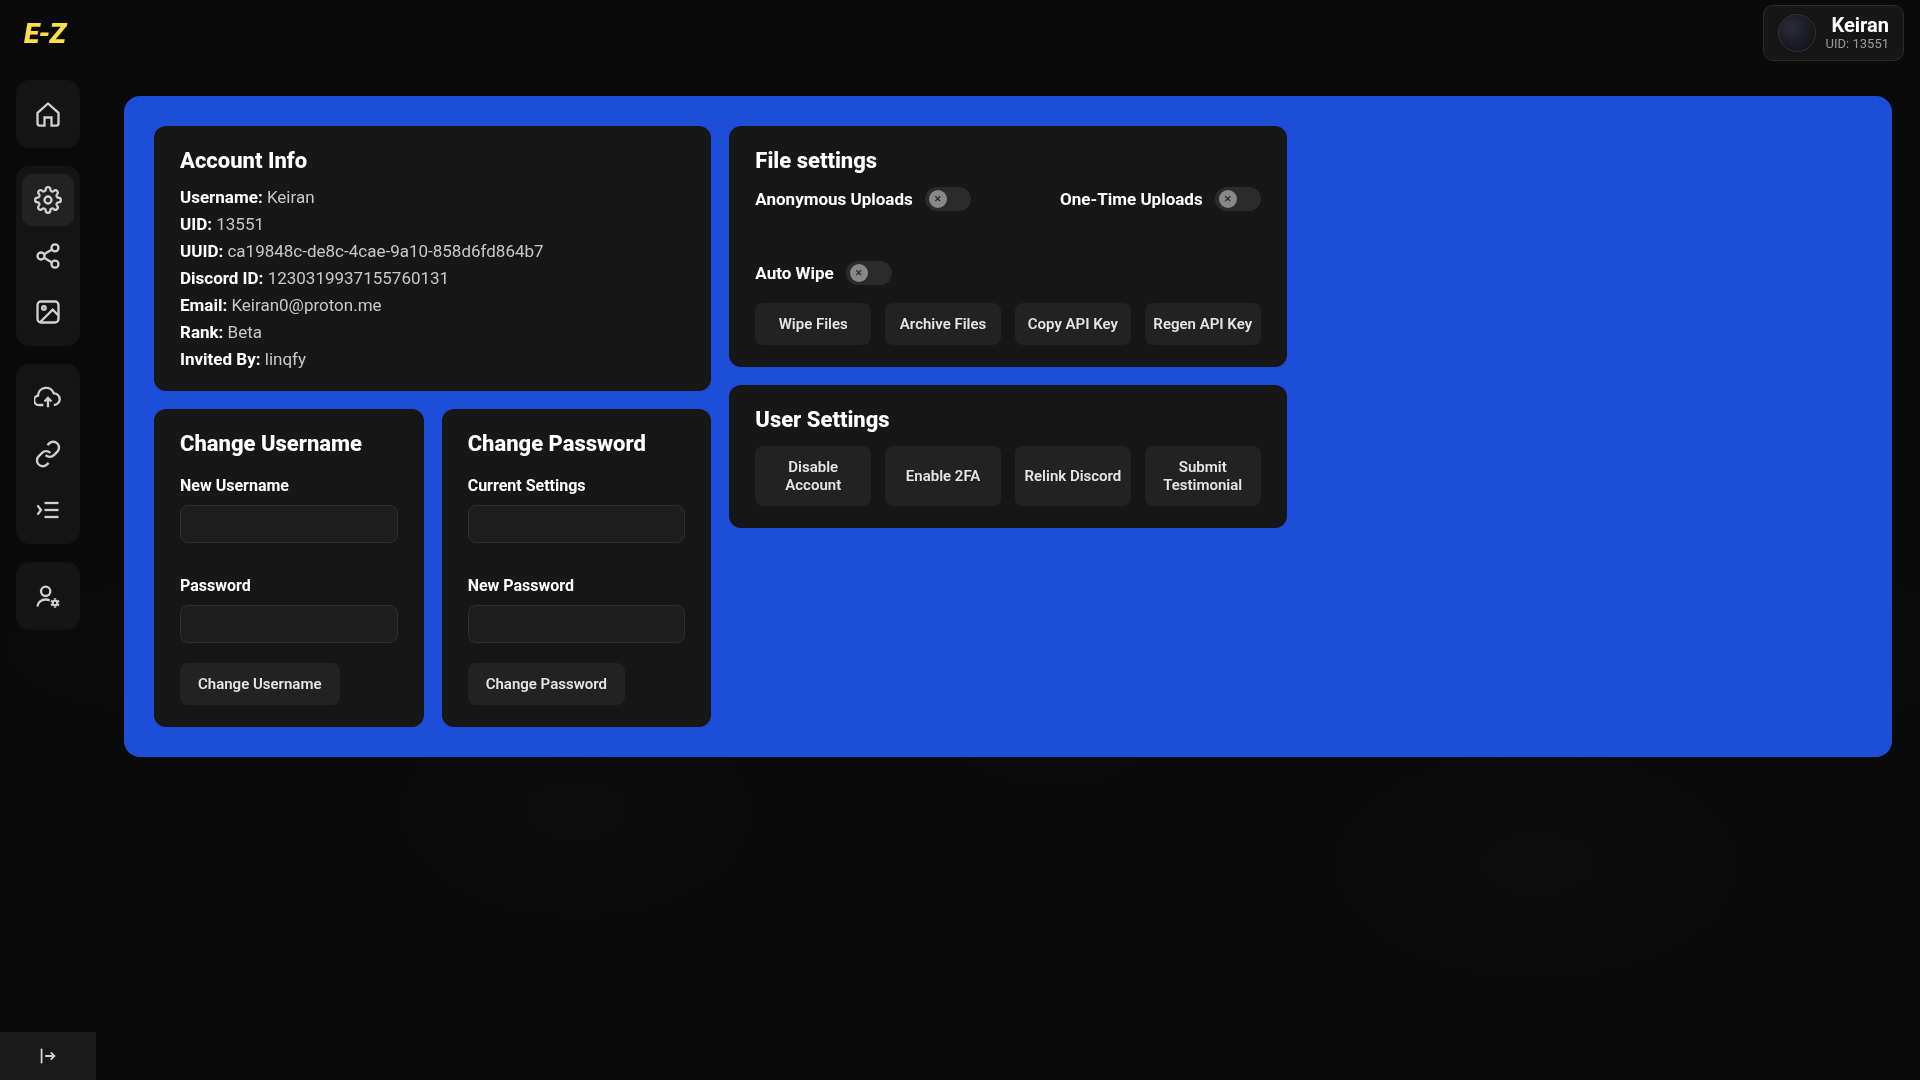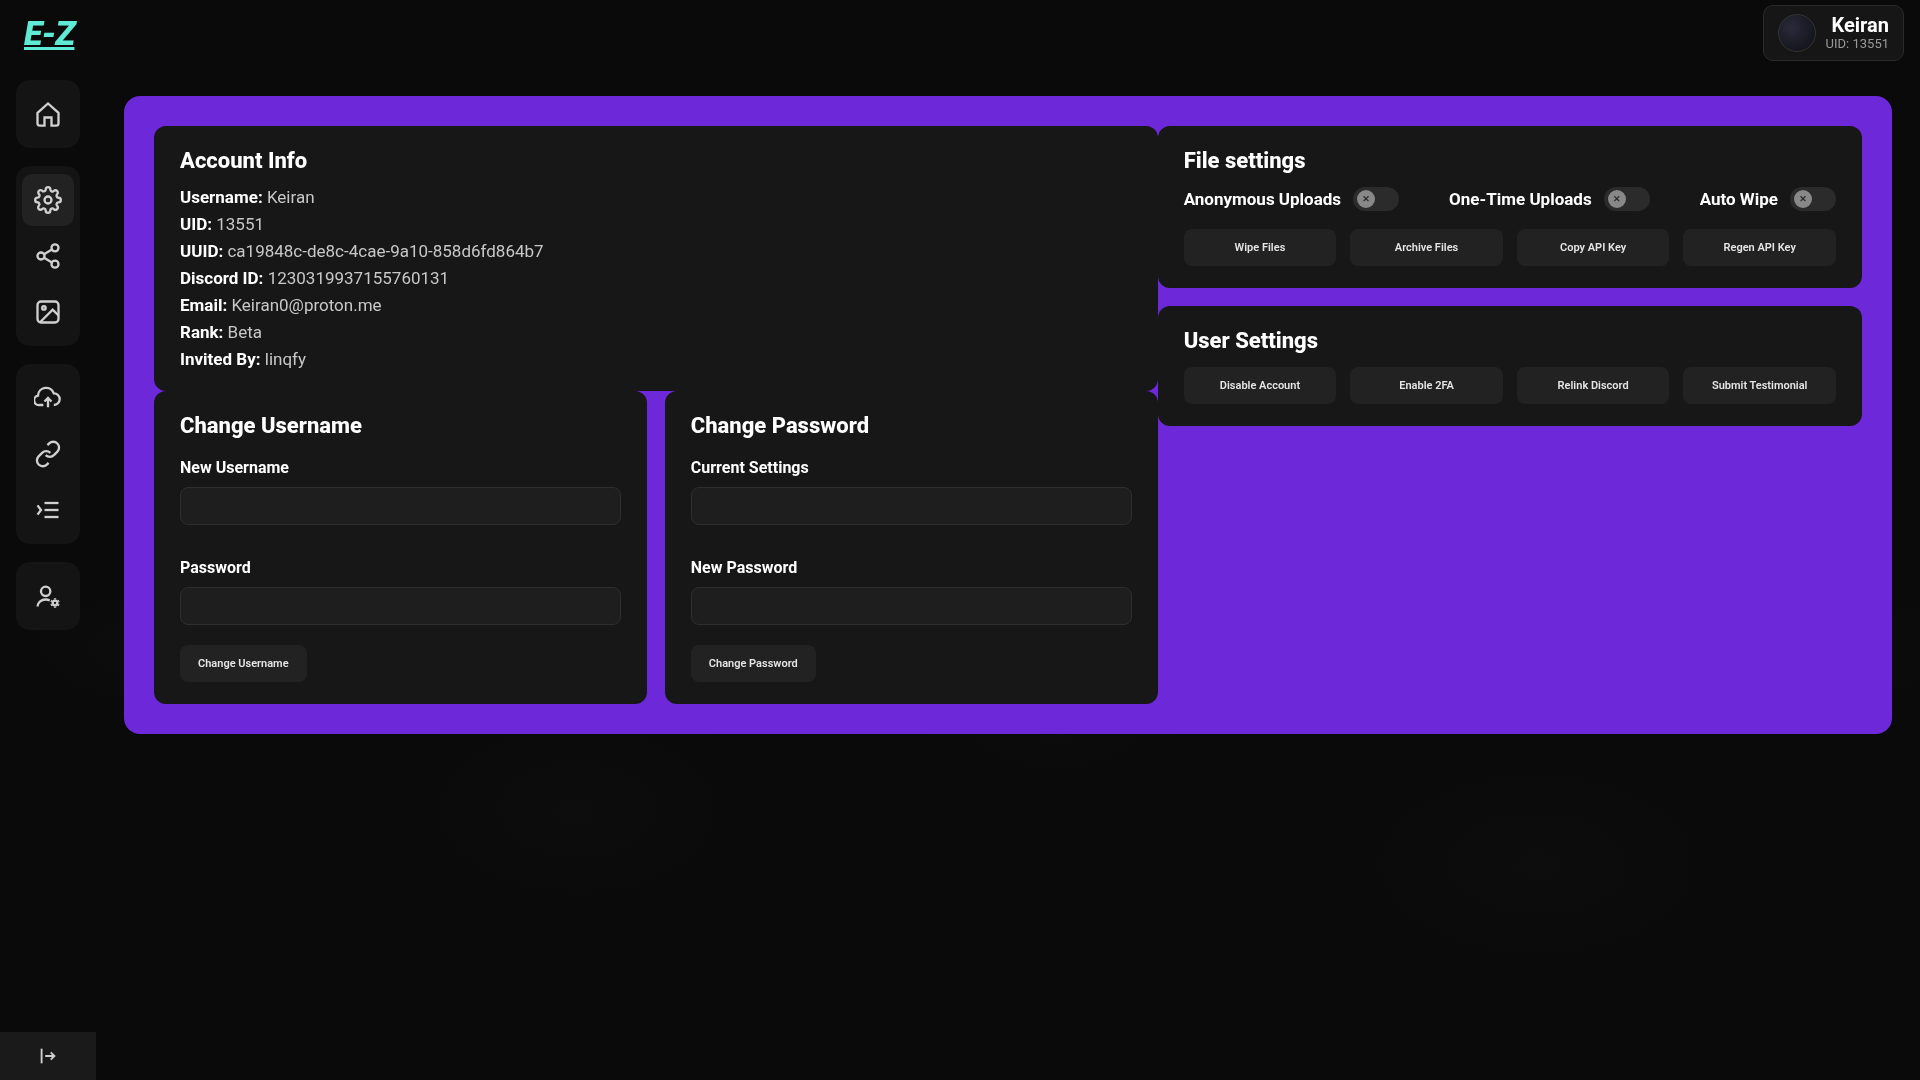--- a/index.html
+++ b/index.html
@@ -31,25 +31,24 @@
   display: flex;
   align-items: center;
   justify-content: space-between;
   padding: 0 16px;
   position: relative;
   z-index: 2;
 }
 .logo {
   font-weight: 900;
   font-style: italic;
-  font-size: 34px;
-  color: #5eead4;
+  font-size: 28px;
+  color: #fde047;
   letter-spacing: -1px;
   padding-left: 8px;
-  text-decoration: underline;
 }
 .user-chip {
   display: flex;
   align-items: center;
   gap: 10px;
   background: #161616;
   border: 1px solid #2a2a2a;
   border-radius: 10px;
   padding: 8px 14px;
 }
@@ -111,25 +110,26 @@
   background: #1a1a1a;
   cursor: pointer;
 }
 .sidebar-bottom svg { width: 22px; height: 22px; color: #d0d0d0;}
 
 .content {
   flex: 1;
   padding: 30px 28px;
 }
 .panel-wrap {
-  background: #6d28d9;
+  background: #1d4ed8;
   border-radius: 16px;
   padding: 30px;
   display: grid;
-  grid-template-columns: 1fr;
+  grid-template-columns: 1fr 1fr 1fr;
+  gap: 18px;
 }
 .card {
   background: #171717;
   border-radius: 12px;
   padding: 22px 26px;
 }
 .card.full { grid-column: 1 / 2; }
 .card-title {
   font-weight: 800;
   font-size: 22px;
@@ -157,21 +157,21 @@
 .switch-knob::after{
   content:"✕"; font-size:9px; color:#2b2b2b; font-weight:700;
 }
 
 .btn-row { display: grid; grid-template-columns: repeat(4, 1fr); gap: 14px; }
 .btn {
   background: #222;
   border: none;
   color: #e5e5e5;
   font-weight: 600;
-  font-size: 11px;
+  font-size: 15px;
   padding: 12px 8px;
   border-radius: 8px;
   cursor: pointer;
   text-align: center;
 }
 .btn.small { padding: 12px 18px; display:inline-block; width:auto;}
 
 .form-row { grid-column: 1 / 2; display: grid; grid-template-columns: 1fr 1fr; gap: 18px; }
 .form-card { background: #171717; border-radius: 12px; padding: 22px 26px; }
 .field-label { font-weight: 700; font-size: 16px; color: #fff; margin-bottom: 10px; margin-top: 23px; display:block;}

